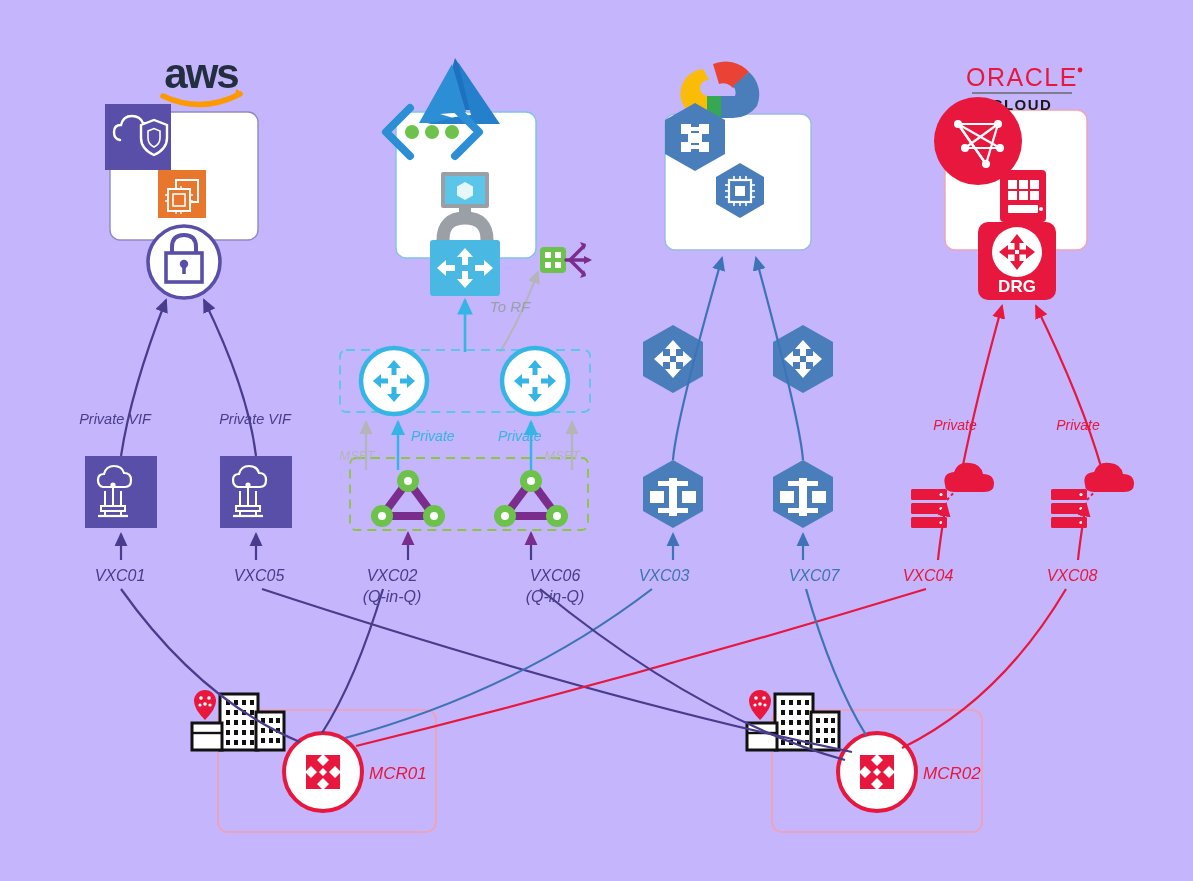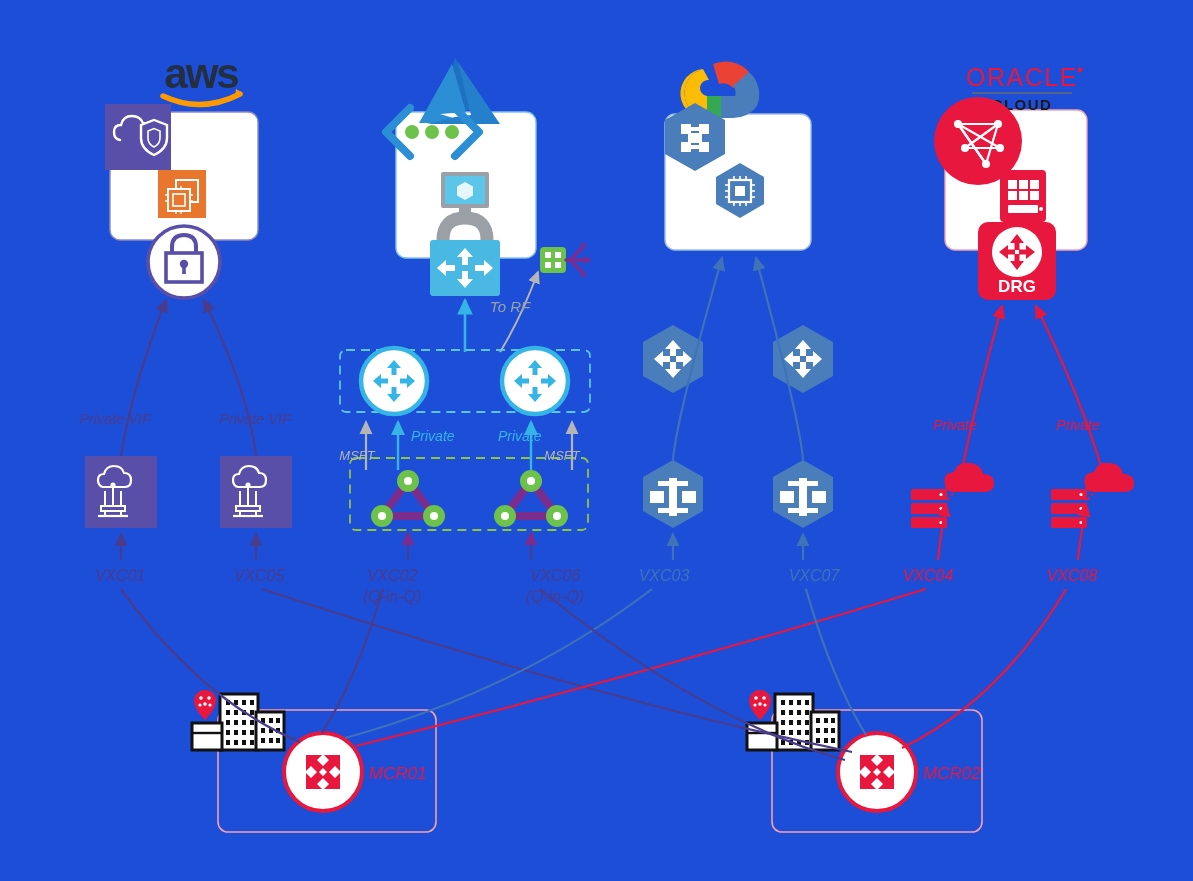--- a/index.html
+++ b/index.html
@@ -1,17 +1,17 @@
 <!DOCTYPE html>
 <html><head>
 <meta charset="utf-8">
 <style>
   html,body{margin:0;padding:0;background:#ffffff;}
   body{width:1193px;height:881px;font-family:"Liberation Sans",sans-serif;}
-  #stage{position:relative;width:1193px;height:881px;overflow:hidden;background:#1d4ed8;}
+  #stage{position:relative;width:1193px;height:881px;overflow:hidden;background:#c4b5fd;}
   svg{position:absolute;left:0;top:0;}
   .lbl{font-style:italic;font-family:"Liberation Sans",sans-serif;}
 </style>
 </head>
 <body>
 
 <div id="stage">
 
 <svg width="1193" height="881" viewBox="0 0 1193 881" xmlns="http://www.w3.org/2000/svg">
   <defs>

